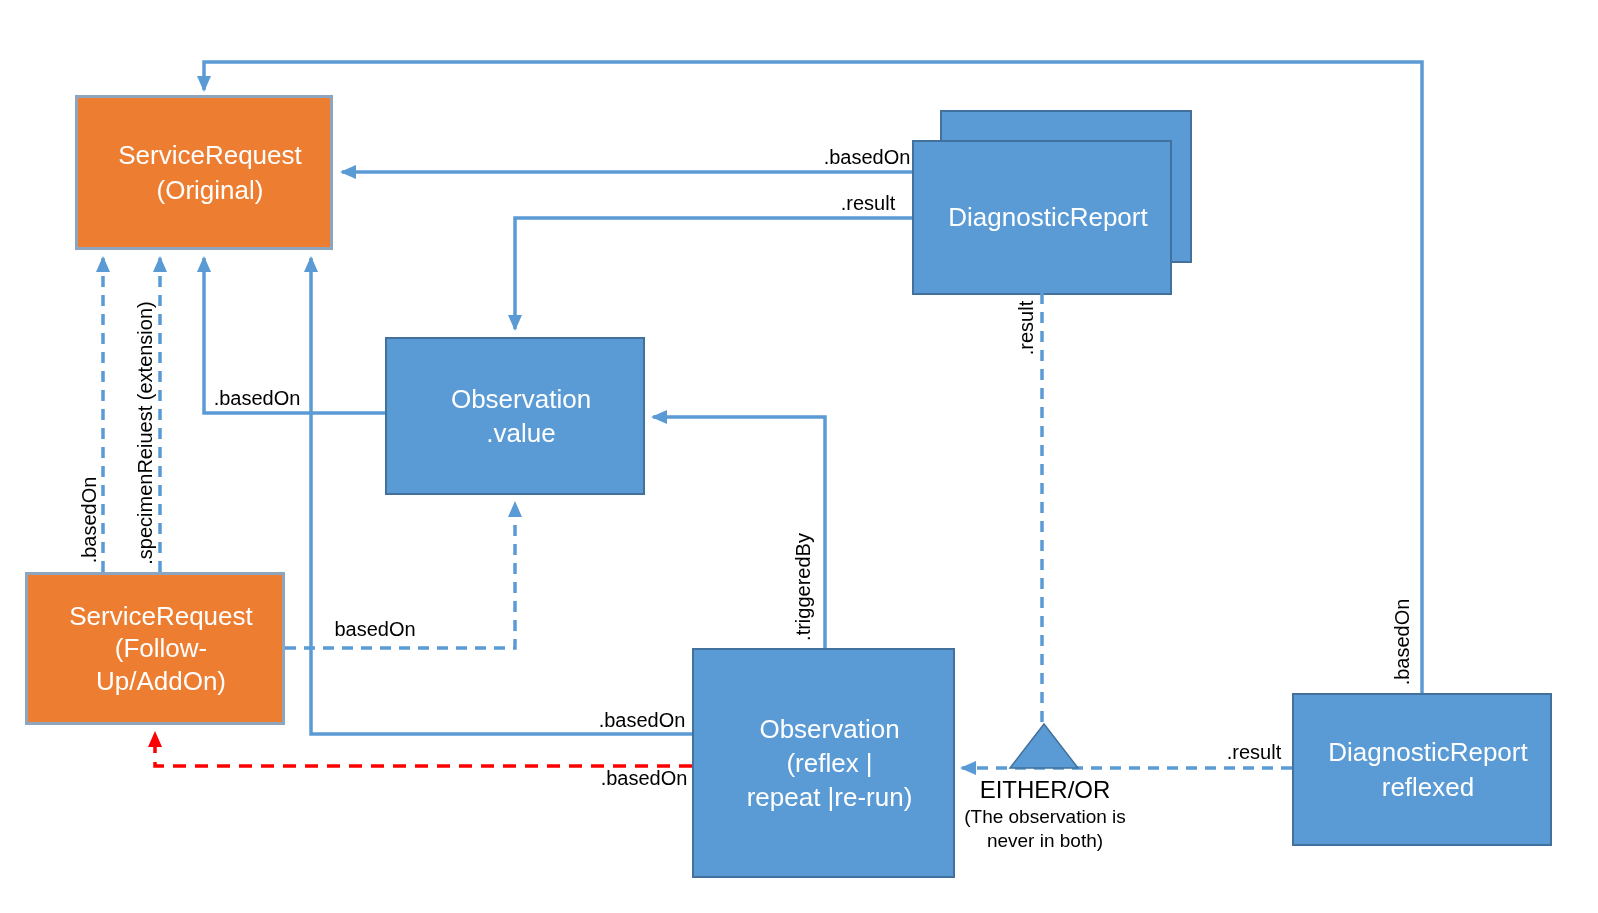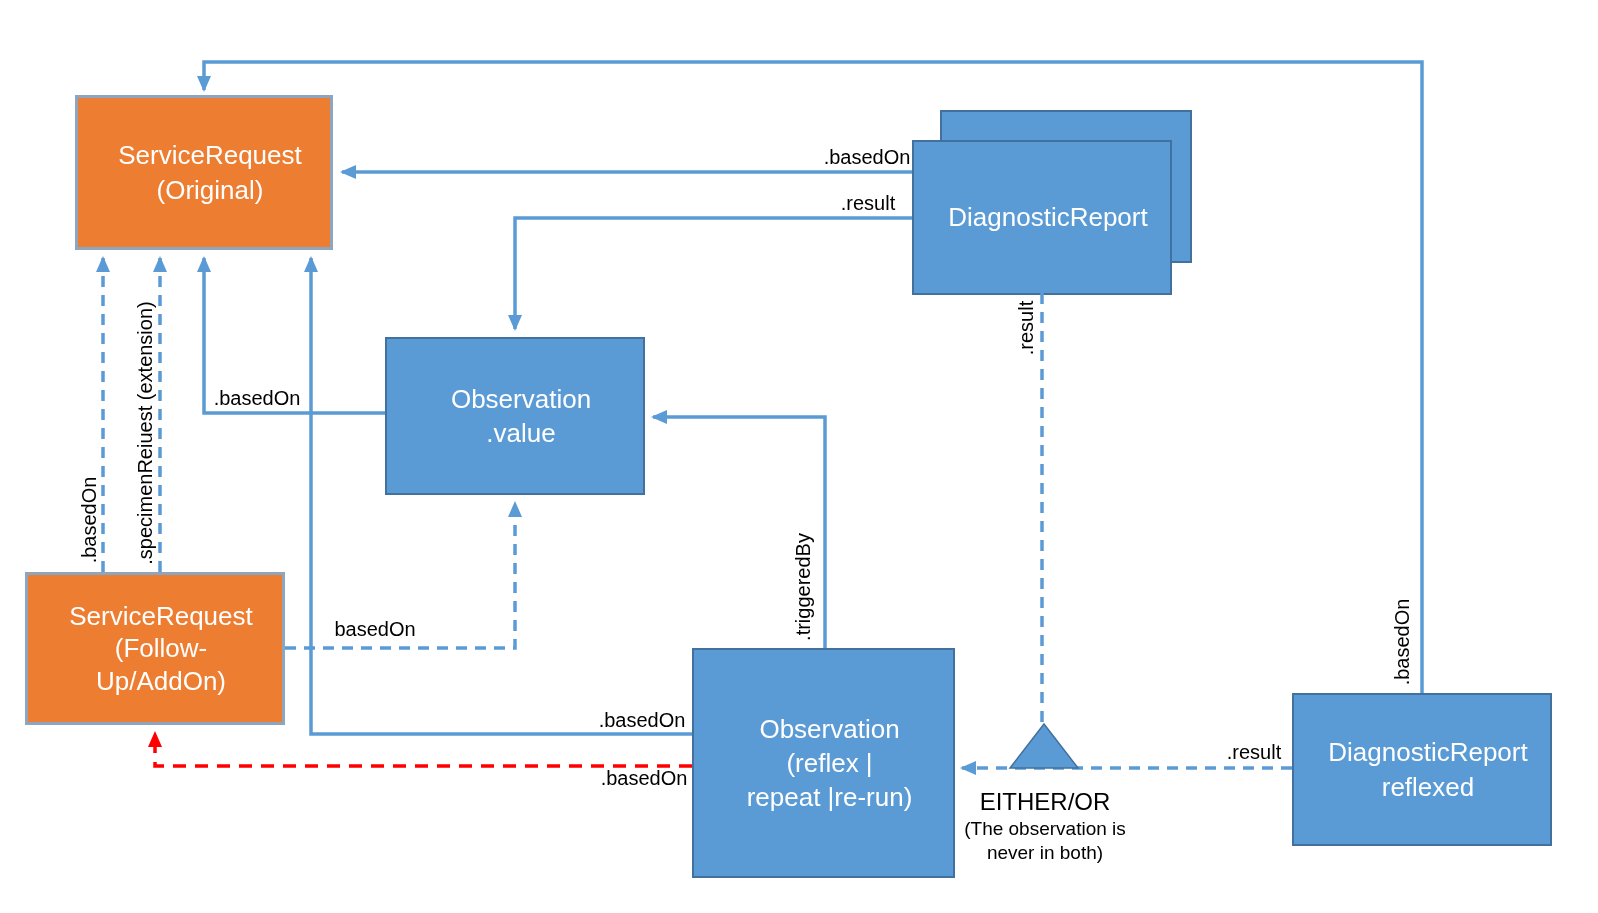--- a/index.html
+++ b/index.html
@@ -105,19 +105,19 @@
   <div class="hlabel" style="left:642px; top:720px;">.basedOn</div>
   <div class="hlabel" style="left:644px; top:778px;">.basedOn</div>
   <div class="hlabel" style="left:1254px; top:752px;">.result</div>
 
   <div class="vlabel" style="left:89px; top:520px;">.basedOn</div>
   <div class="vlabel" style="left:145px; top:433px;">.specimenReiuest (extension)</div>
   <div class="vlabel" style="left:803px; top:587px;">.triggeredBy</div>
   <div class="vlabel" style="left:1026px; top:328px;">.result</div>
   <div class="vlabel" style="left:1402px; top:642px;">.basedOn</div>
 
-  <div class="annotation" style="left:930px; top:776px; width:230px;margin-top:12px;">
+  <div class="annotation" style="left:930px; top:776px; width:230px;">
     <div class="heading">EITHER/OR</div>
     <div>(The observation is</div>
     <div>never in both)</div>
   </div>
 
 </div>
 
 </body></html>

